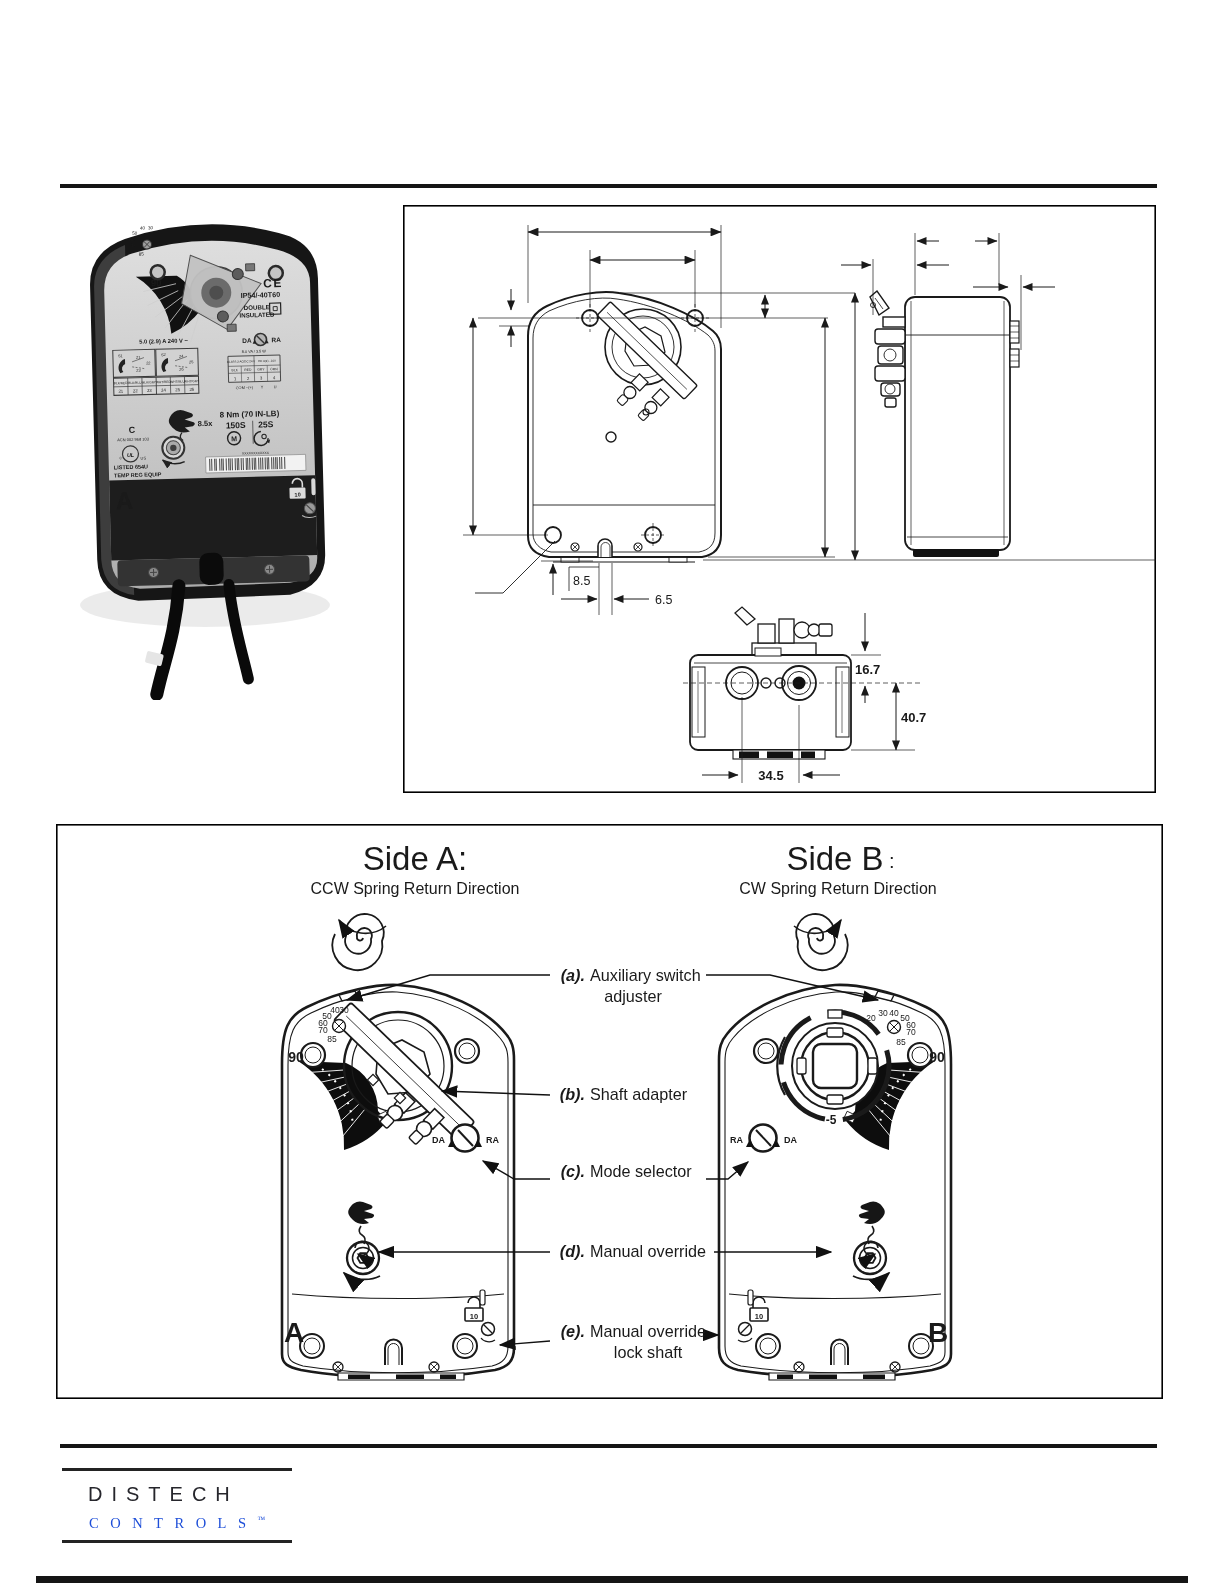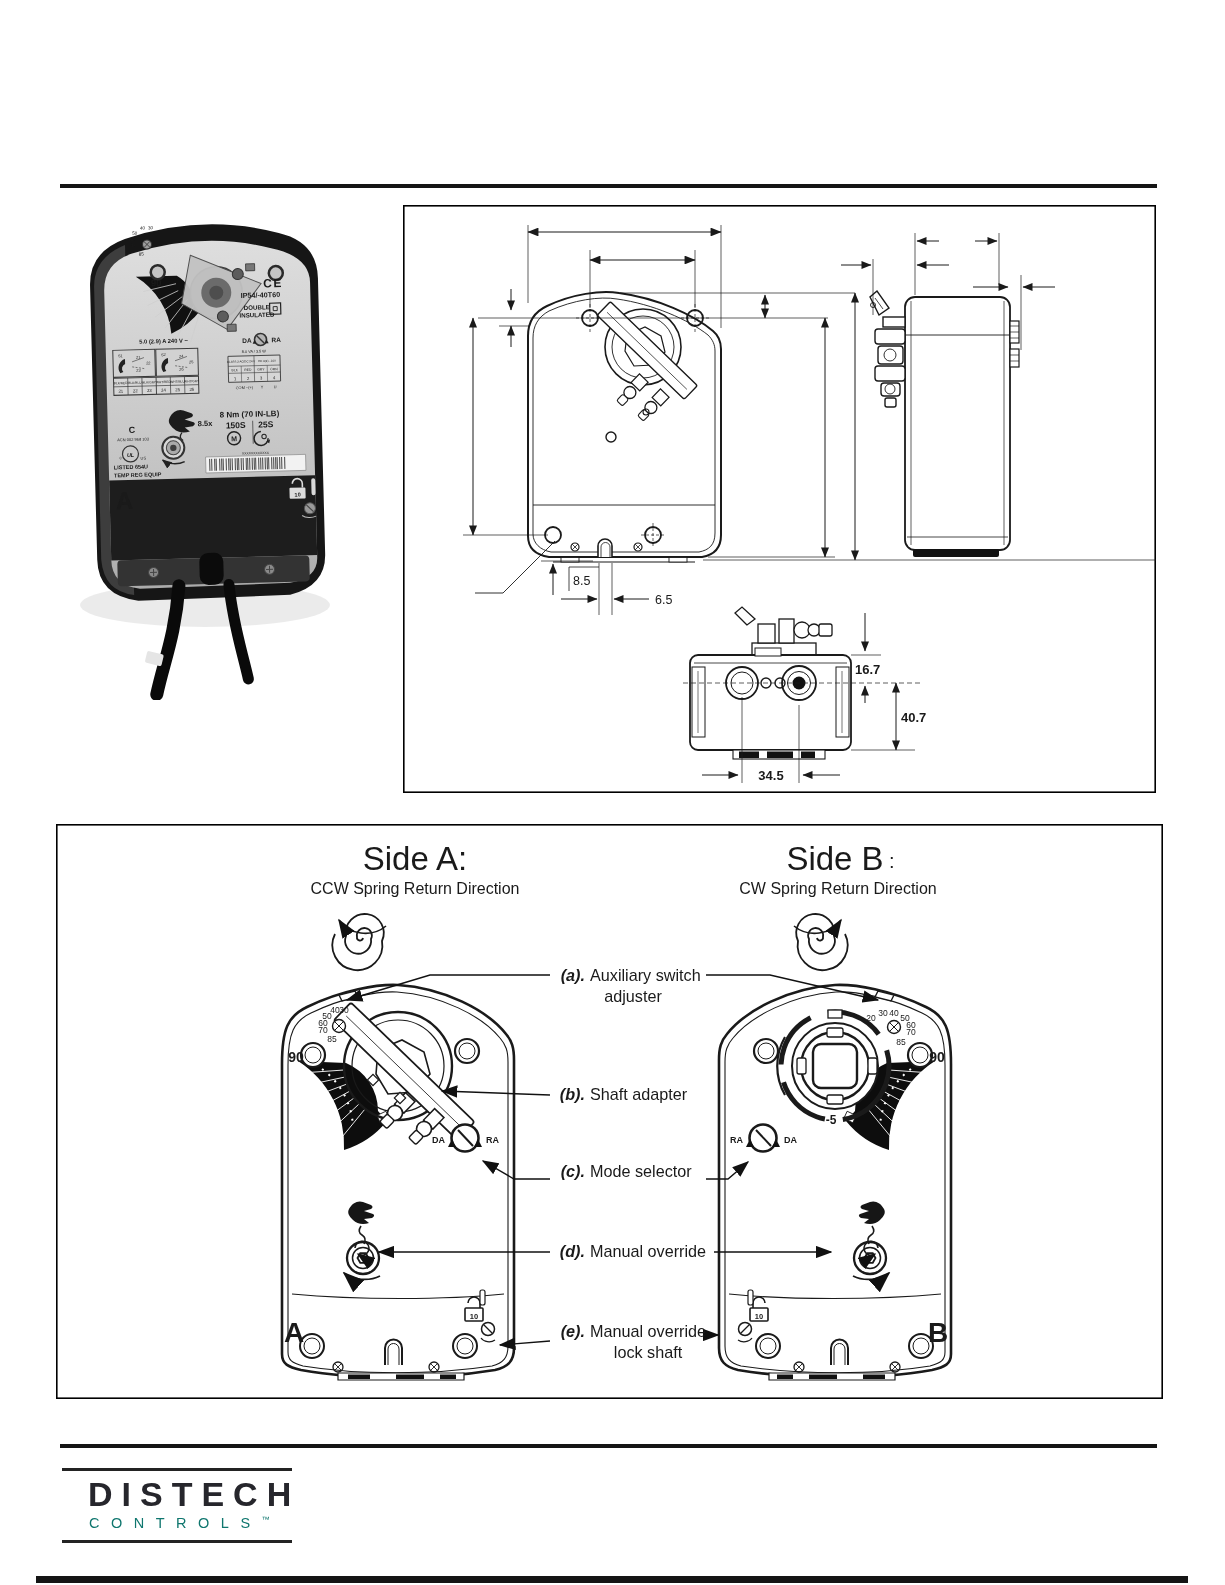--- a/index.html
+++ b/index.html
@@ -4,24 +4,24 @@
 <style>
   html,body{margin:0;padding:0;background:#e8e8e8;}
   .page{position:relative;width:1225px;height:1585px;background:#ffffff;margin:0 auto;
         font-family:"Liberation Sans",sans-serif;overflow:hidden;}
   .abs{position:absolute;}
   .rule{position:absolute;background:#151515;}
   svg text{font-family:"Liberation Sans",sans-serif;fill:#1a1a1a;}
   
   .logo{position:absolute;left:62px;top:1468px;width:230px;}
   .logo .bar{height:3px;background:#232323;}
-  .logo .brand-top{font-size:34px;font-weight:700;letter-spacing:9px;color:#26262c;
+  .logo .brand-top{font-size:20px;font-weight:400;letter-spacing:9px;color:#26262c;
                    padding:8px 0 0 26px;line-height:30px;}
-  .logo .brand-bottom{font-size:14.5px;font-weight:500;letter-spacing:11.5px;color:#0f766e;
-                   padding:2px 0 8px 27px;line-height:18px;}
+  .logo .brand-bottom{font-size:14.5px;font-weight:500;letter-spacing:11.5px;color:#1d4ed8;
+                   padding:2px 0 8px 27px;line-height:18px;font-family:Liberation Serif, serif;}
   .logo sup{font-size:8px;letter-spacing:0;vertical-align:6px;}
 </style>
 </head>
 <body>
 
 <div class="page">
 
   <div class="rule" style="left:60px;top:184px;width:1097px;height:3.5px;"></div>
 
   <svg class="abs" style="left:70px;top:205px;" width="270" height="495" viewBox="0 0 270 495">

